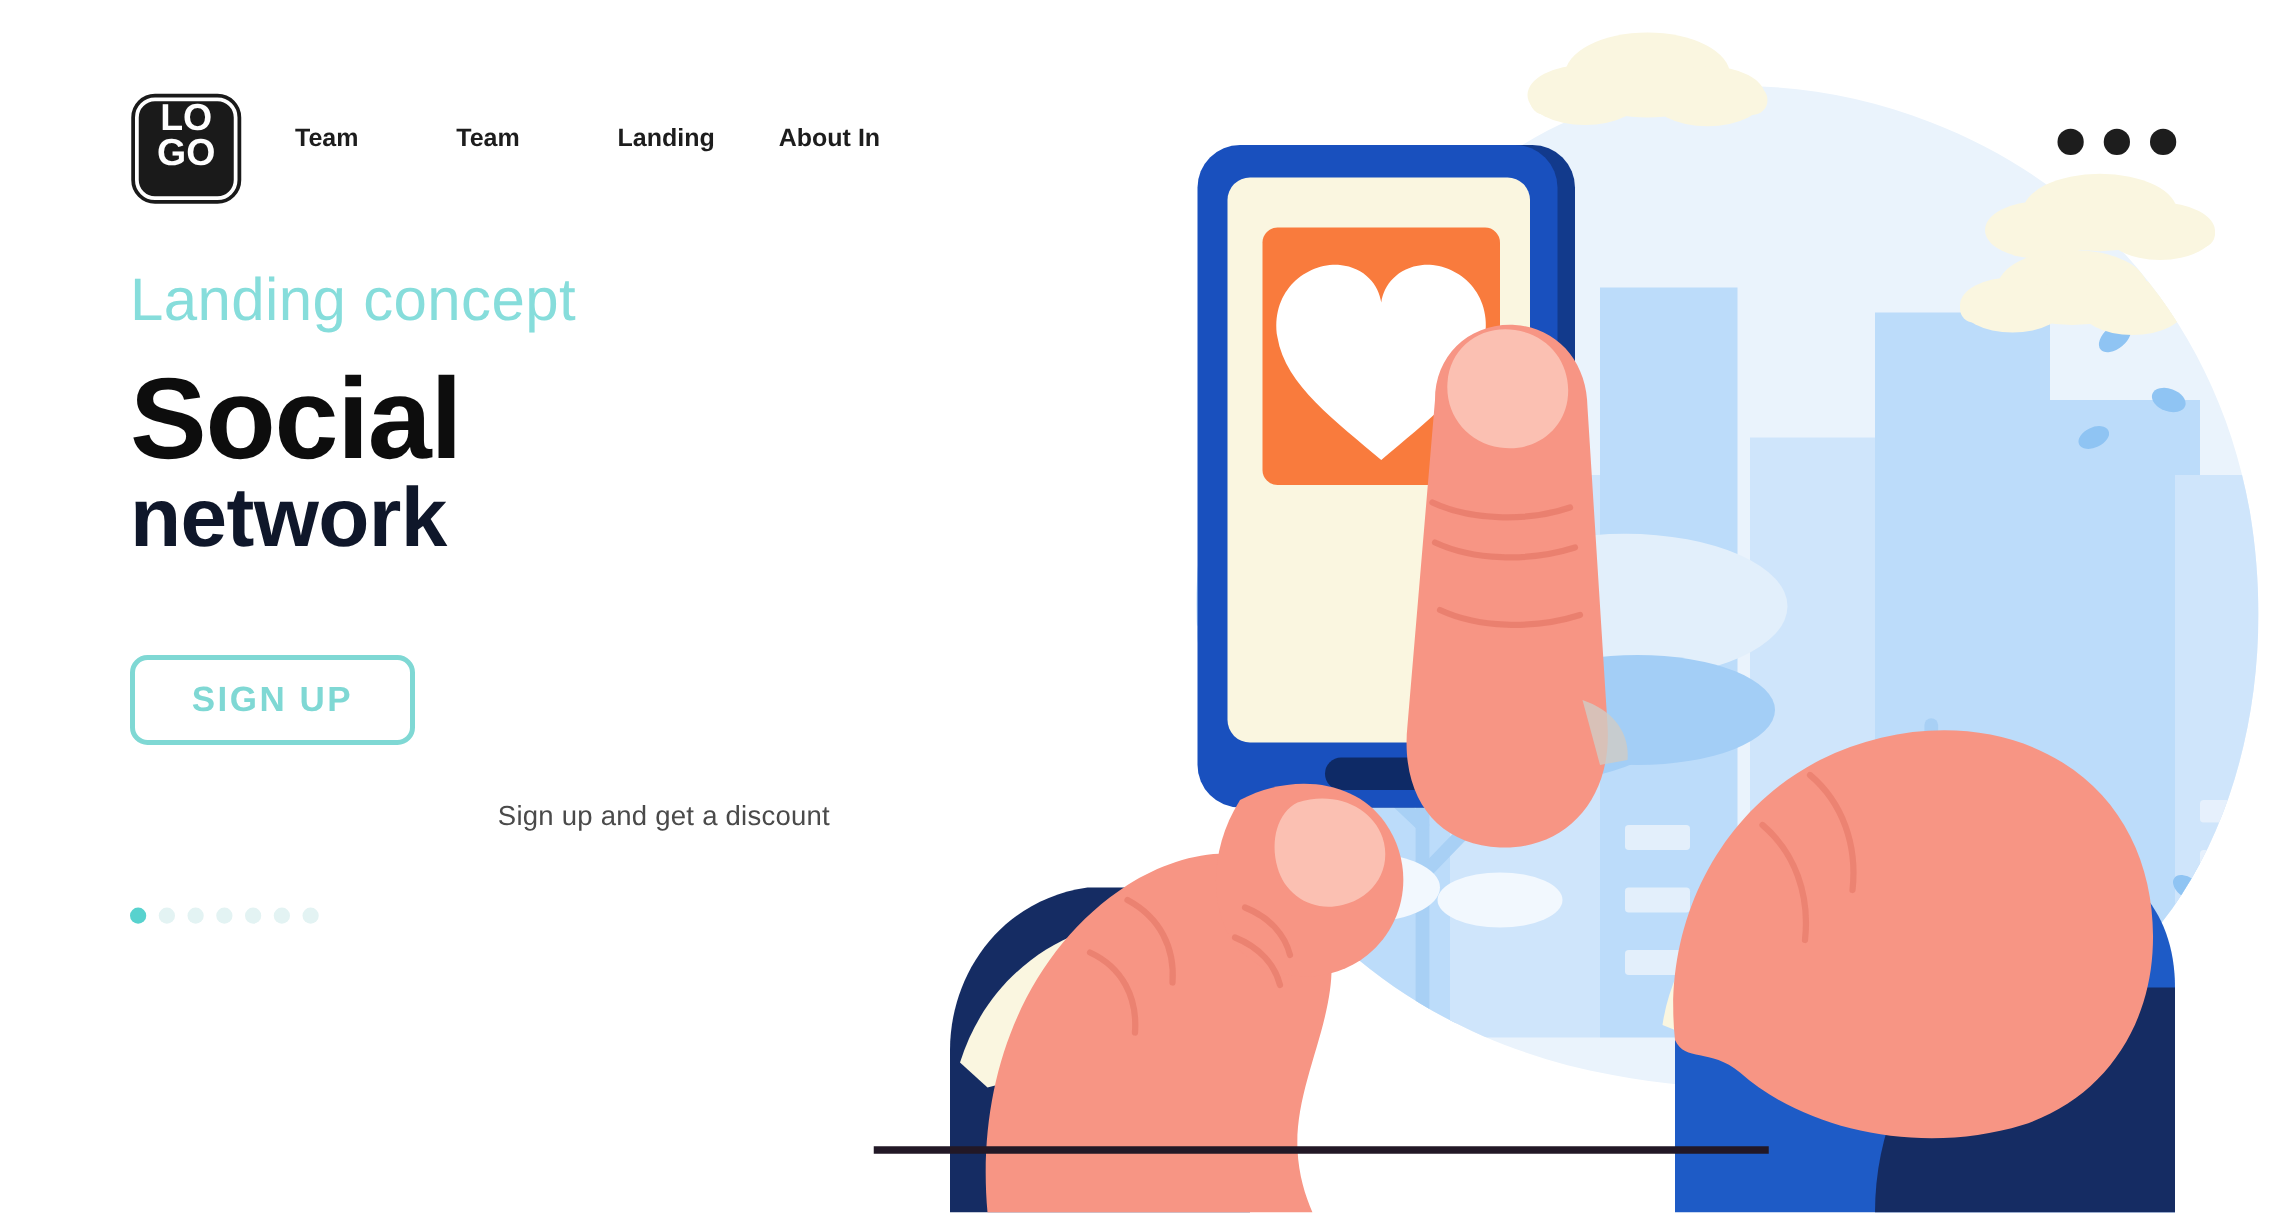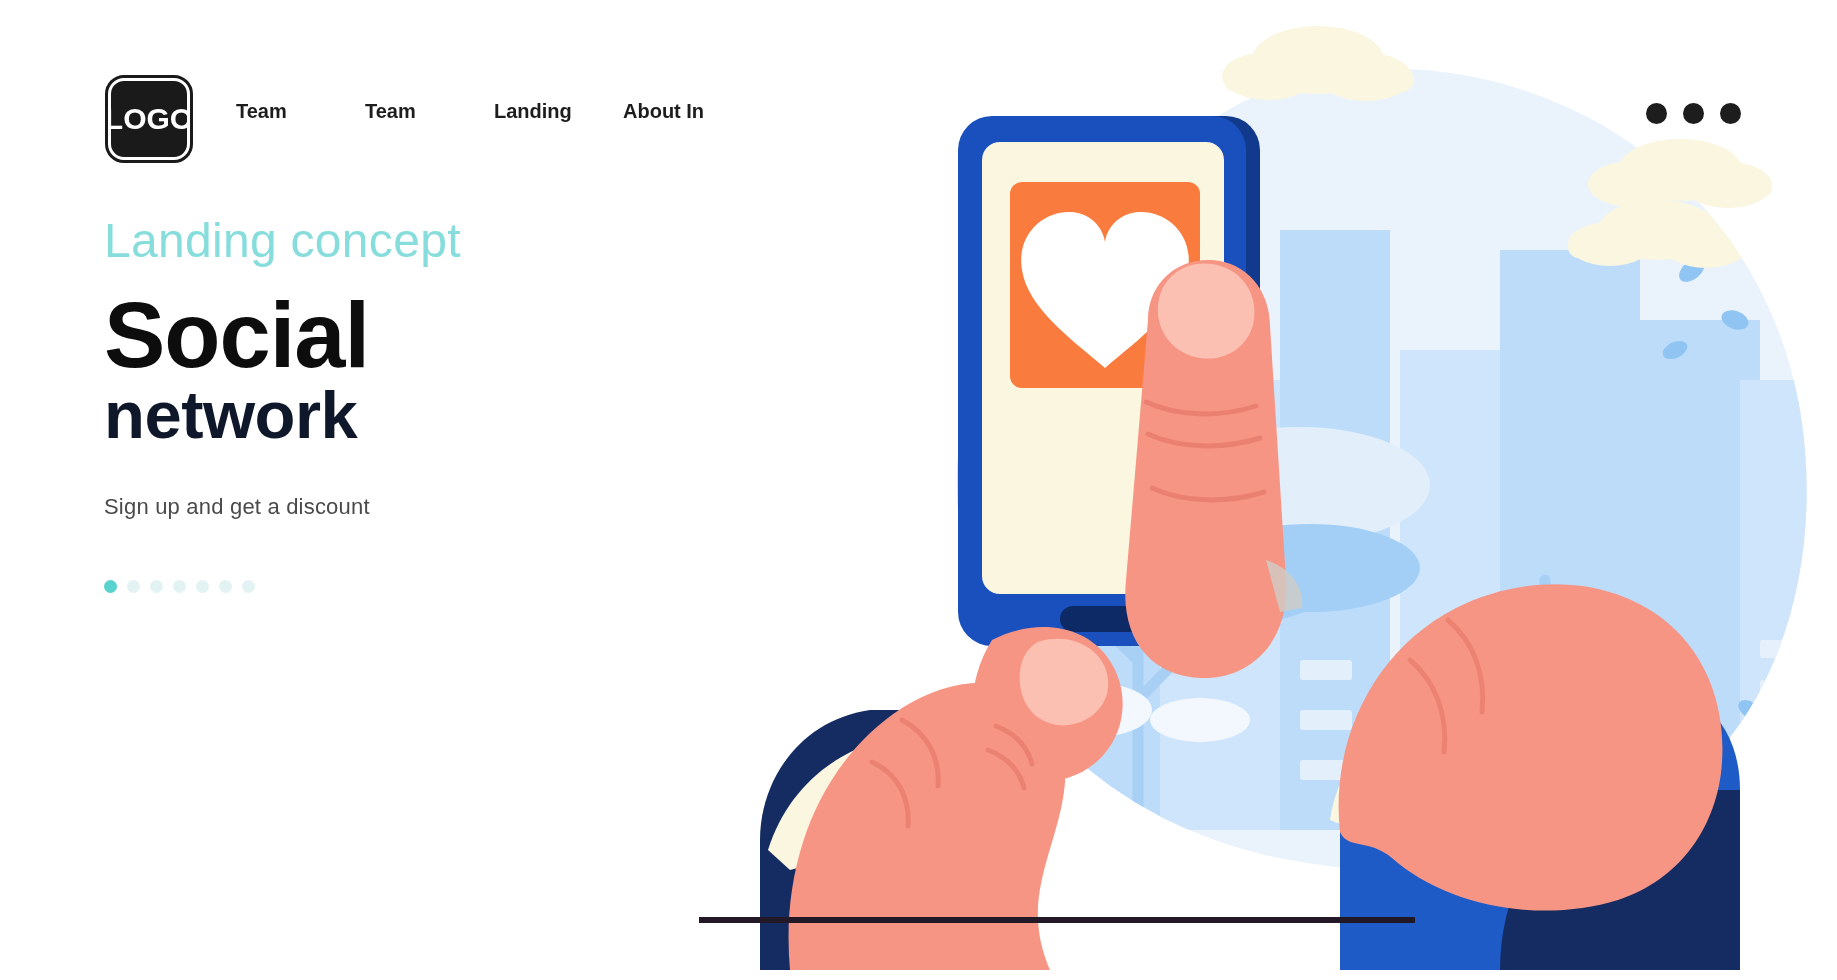--- a/index.html
+++ b/index.html
@@ -16,22 +16,22 @@
     position: absolute; left: 0; top: 0; width: 1837px; height: 190px;
     display: flex; align-items: center;
   }
   .logo {
     position: absolute; left: 108px; top: 78px;
     width: 82px; height: 82px;
     background: #1a1a1a;
     border-radius: 16px;
     border: 3px solid #ffffff;
     outline: 3px solid #1a1a1a;
-    display: flex; 
-    align-items: center; justify-content: center;
+    display: flex; flex-direction: column;
+    align-items: center; justify-content: flex-start;
     color: #ffffff;
     line-height: 0.94;
   }
   .logo-line {
     font-size: 30px; font-weight: bold; letter-spacing: 0px;
     font-family: "Liberation Sans", sans-serif;
   }
   .nav {
     position: absolute; left: 236px; top: 100px;
     display: flex; align-items: center;
@@ -75,21 +75,21 @@
     border-radius: 14px;
     background: transparent;
     color: #7FD8D4;
     font-size: 28px; font-weight: bold; letter-spacing: 2px;
     display: flex; align-items: center; justify-content: center;
     cursor: pointer;
     font-family: "Liberation Sans", sans-serif;
   }
   .sub-note {
     margin-top: 44px;
-    font-size: 22px; color: #4a4a4a; letter-spacing: 0.2px;
+    font-size: 22px; color: #4a4a4a; letter-spacing: 0.2px; text-align: right;
   }
   .dots {
     margin-top: 60px; display: flex; gap: 10px; align-items: center;
   }
   .dot { width: 13px; height: 13px; border-radius: 50%; background: #E3F3F3; }
   .dot.active { background: #58D2CE; }
 
   
   .illustration {
     position: absolute; left: 640px; top: 20px; width: 1180px; height: 950px;
@@ -120,20 +120,21 @@
       <span></span>
       <span></span>
     </div>
   </div>
 
   <div class="hero">
     <div class="eyebrow">Landing concept</div>
     <div class="title-main">Social</div>
     <div class="title-sub">network</div>
 
+    <button class="signup-btn">SIGN UP</button>
 
     <div class="sub-note">Sign up and get a discount</div>
 
     <div class="dots">
       <span class="dot active"></span>
       <span class="dot"></span>
       <span class="dot"></span>
       <span class="dot"></span>
       <span class="dot"></span>
       <span class="dot"></span>

